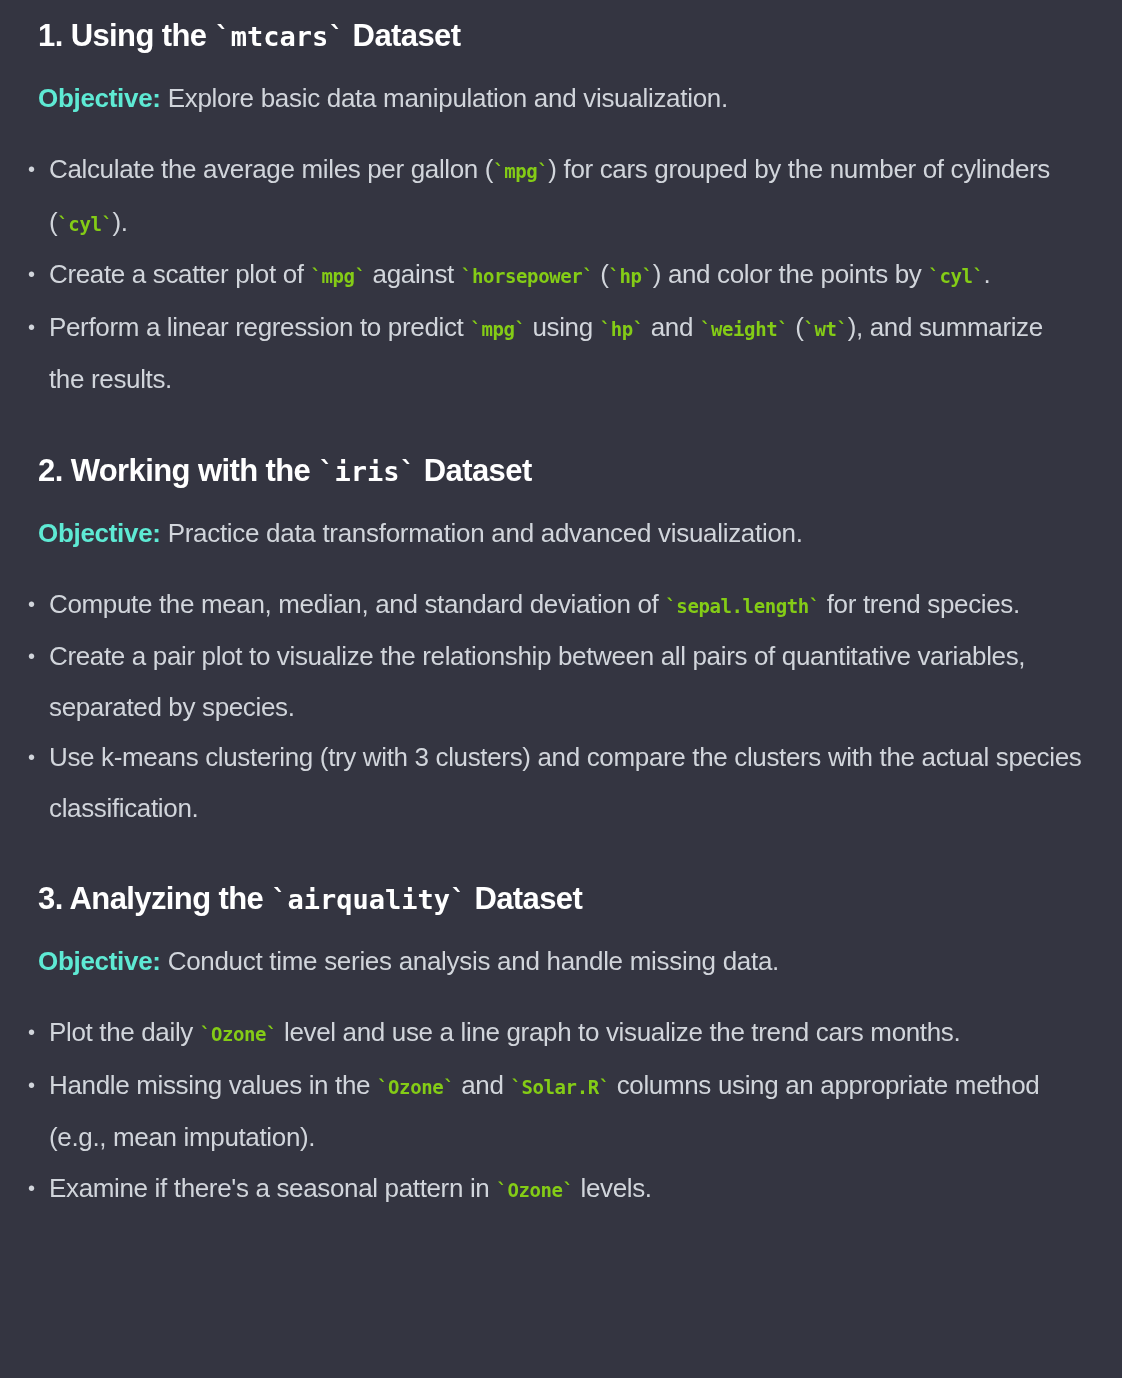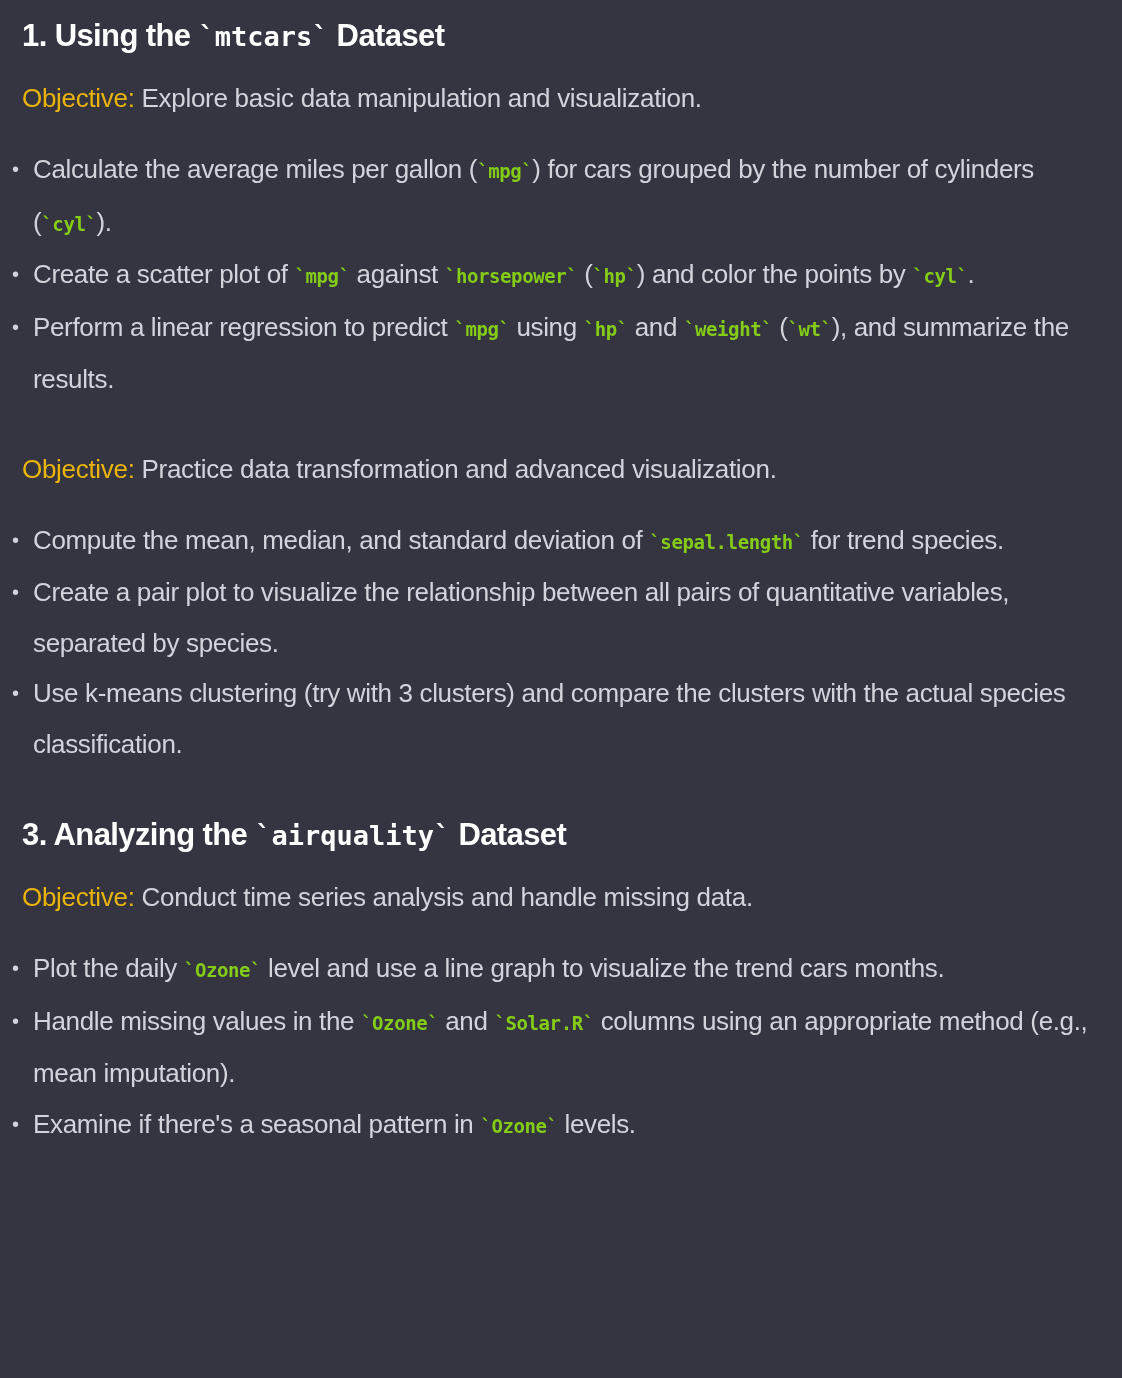--- a/index.html
+++ b/index.html
@@ -14,21 +14,21 @@
       font-family: "Liberation Sans", "DejaVu Sans", sans-serif;
       color: #d1d5db;
       -webkit-font-smoothing: antialiased;
     }
     .doc {
       padding: 14px 22px 0 22px;
       box-sizing: border-box;
       width: 1122px;
     }
     .section {
-      margin: 0;
+      margin: 16px;
     }
     h3.section-title {
       margin: 0;
       font-size: 31px;
       line-height: 44px;
       font-weight: 700;
       color: #ffffff;
       letter-spacing: -0.6px;
       height: 44px;
     }
@@ -39,22 +39,22 @@
       letter-spacing: 0;
     }
     .objective {
       margin: 20px 0 0 0;
       font-size: 26px;
       line-height: 40px;
       color: #d1d5db;
       letter-spacing: -0.3px;
     }
     .objective b {
-      color: #eab308;
-      font-weight: 400;
+      color: #5eead4;
+      font-weight: 700;
     }
     ul.tasks {
       list-style: none;
       margin: 26px 0 0 0;
       padding: 0;
     }
     ul.tasks li {
       position: relative;
       padding-left: 11px;
       font-size: 26px;
@@ -91,20 +91,21 @@
     <h3 class="section-title"><span>1.</span> <span>Using the</span> <code><span>`</span><span>mtcars</span><span>`</span></code> <span>Dataset</span></h3>
     <p class="objective"><b>Objective:</b> <span>Explore basic data manipulation and visualization.</span></p>
     <ul class="tasks">
       <li><span class="bullet">•</span><span>Calculate the average miles per gallon (</span><code class="inl"><span>`</span><span>mpg</span><span>`</span></code><span>) for cars grouped by the number of cylinders (</span><code class="inl"><span>`</span><span>cyl</span><span>`</span></code><span>).</span></li>
       <li><span class="bullet">•</span><span>Create a scatter plot of </span><code class="inl"><span>`</span><span>mpg</span><span>`</span></code><span> against </span><code class="inl"><span>`</span><span>horsepower</span><span>`</span></code><span> (</span><code class="inl"><span>`</span><span>hp</span><span>`</span></code><span>) and color the points by </span><code class="inl"><span>`</span><span>cyl</span><span>`</span></code><span>.</span></li>
       <li><span class="bullet">•</span><span>Perform a linear regression to predict </span><code class="inl"><span>`</span><span>mpg</span><span>`</span></code><span> using </span><code class="inl"><span>`</span><span>hp</span><span>`</span></code><span> and </span><code class="inl"><span>`</span><span>weight</span><span>`</span></code><span> (</span><code class="inl"><span>`</span><span>wt</span><span>`</span></code><span>), and summarize the results.</span></li>
     </ul>
   </section>
 
   <section class="section s2">
+    <h3 class="section-title"><span>2.</span> <span>Working with the</span> <code><span>`</span><span>iris</span><span>`</span></code> <span>Dataset</span></h3>
     <p class="objective"><b>Objective:</b> <span>Practice data transformation and advanced visualization.</span></p>
     <ul class="tasks">
       <li><span class="bullet">•</span><span>Compute the mean, median, and standard deviation of </span><code class="inl"><span>`</span><span>sepal.length</span><span>`</span></code><span> for trend species.</span></li>
       <li><span class="bullet">•</span><span>Create a pair plot to visualize the relationship between all pairs of quantitative variables, separated by species.</span></li>
       <li><span class="bullet">•</span><span>Use k-means clustering (try with 3 clusters) and compare the clusters with the actual species classification.</span></li>
     </ul>
   </section>
 
   <section class="section s3">
     <h3 class="section-title"><span>3.</span> <span>Analyzing the</span> <code><span>`</span><span>airquality</span><span>`</span></code> <span>Dataset</span></h3>

